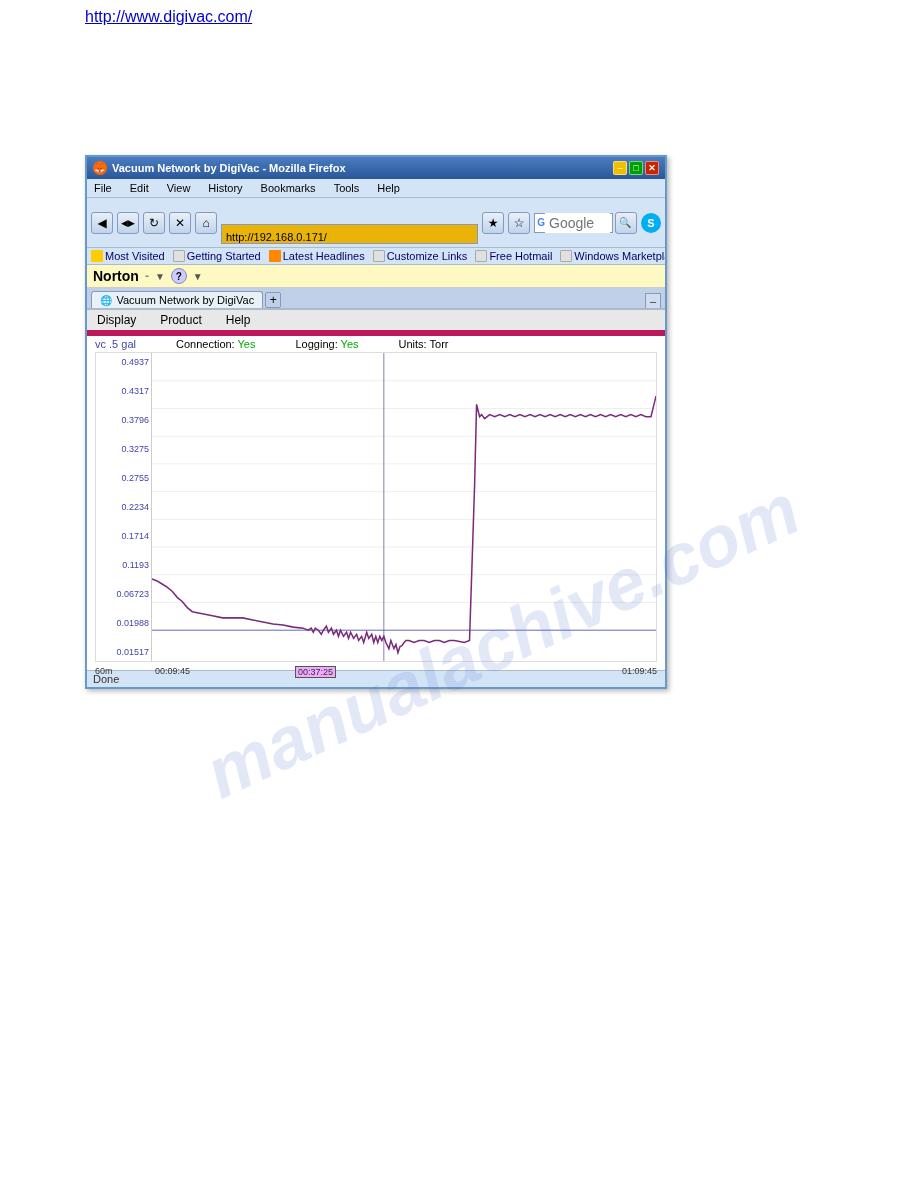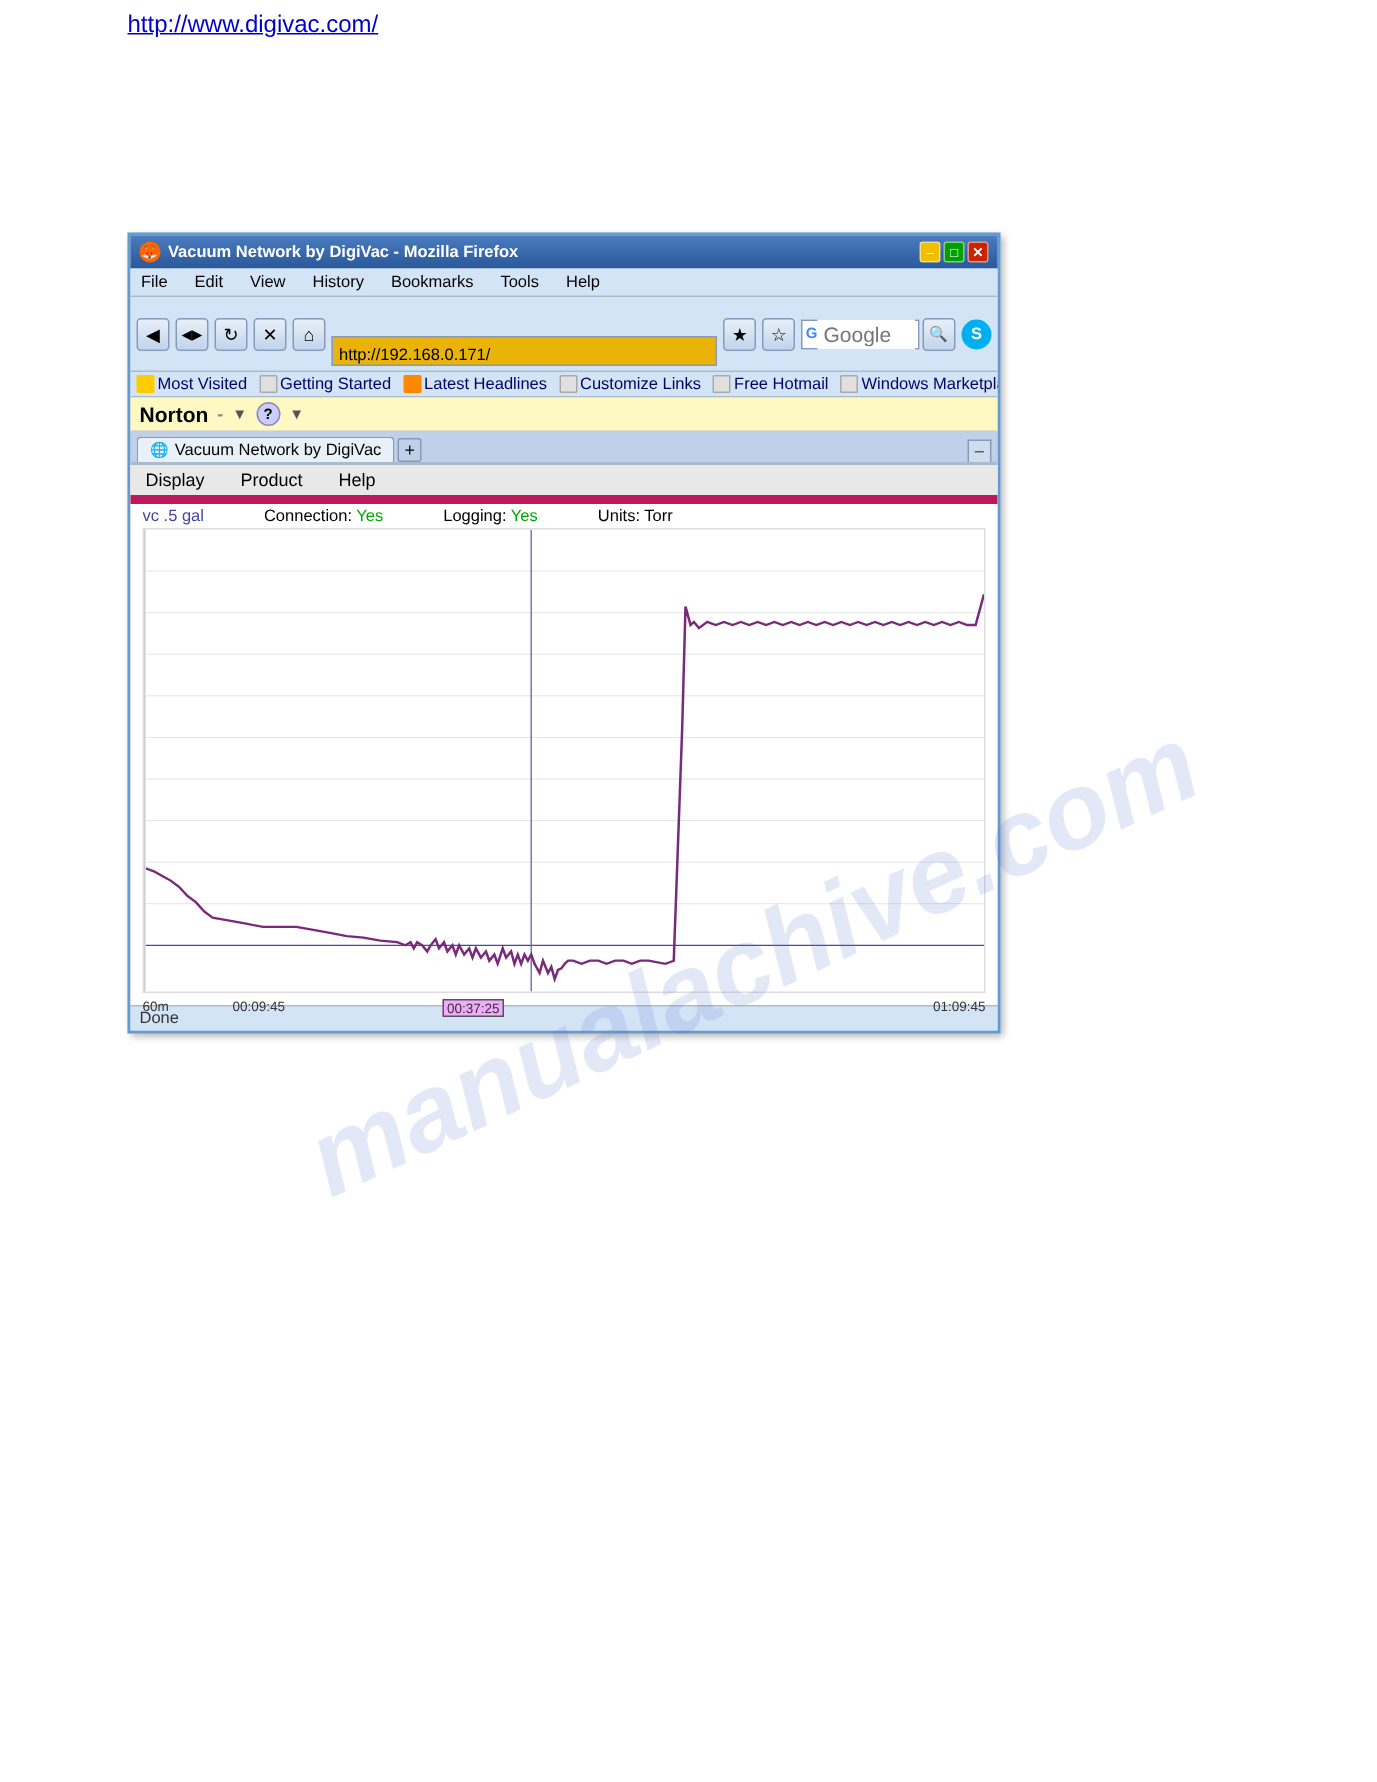--- a/index.html
+++ b/index.html
@@ -467,20 +467,33 @@
       </span>
       <span>
         <span style="color:#000;">Units:</span>
         <span style="color:#000;">Torr</span>
       </span>
     </div>
 
     <div class="chart-container">
       <div class="chart-inner">
 
+        <div class="y-axis">
+          <span>0.4937</span>
+          <span>0.4317</span>
+          <span>0.3796</span>
+          <span>0.3275</span>
+          <span>0.2755</span>
+          <span>0.2234</span>
+          <span>0.1714</span>
+          <span>0.1193</span>
+          <span>0.06723</span>
+          <span>0.01988</span>
+          <span>0.01517</span>
+        </div>
 
         <div class="chart-plot">
           <svg class="chart-svg" viewBox="0 0 500 300" preserveAspectRatio="none">
 
             <line x1="0" y1="27" x2="500" y2="27" stroke="#dddddd" stroke-width="0.5"></line>
             <line x1="0" y1="54" x2="500" y2="54" stroke="#dddddd" stroke-width="0.5"></line>
             <line x1="0" y1="81" x2="500" y2="81" stroke="#dddddd" stroke-width="0.5"></line>
             <line x1="0" y1="108" x2="500" y2="108" stroke="#dddddd" stroke-width="0.5"></line>
             <line x1="0" y1="135" x2="500" y2="135" stroke="#dddddd" stroke-width="0.5"></line>
             <line x1="0" y1="162" x2="500" y2="162" stroke="#dddddd" stroke-width="0.5"></line>

